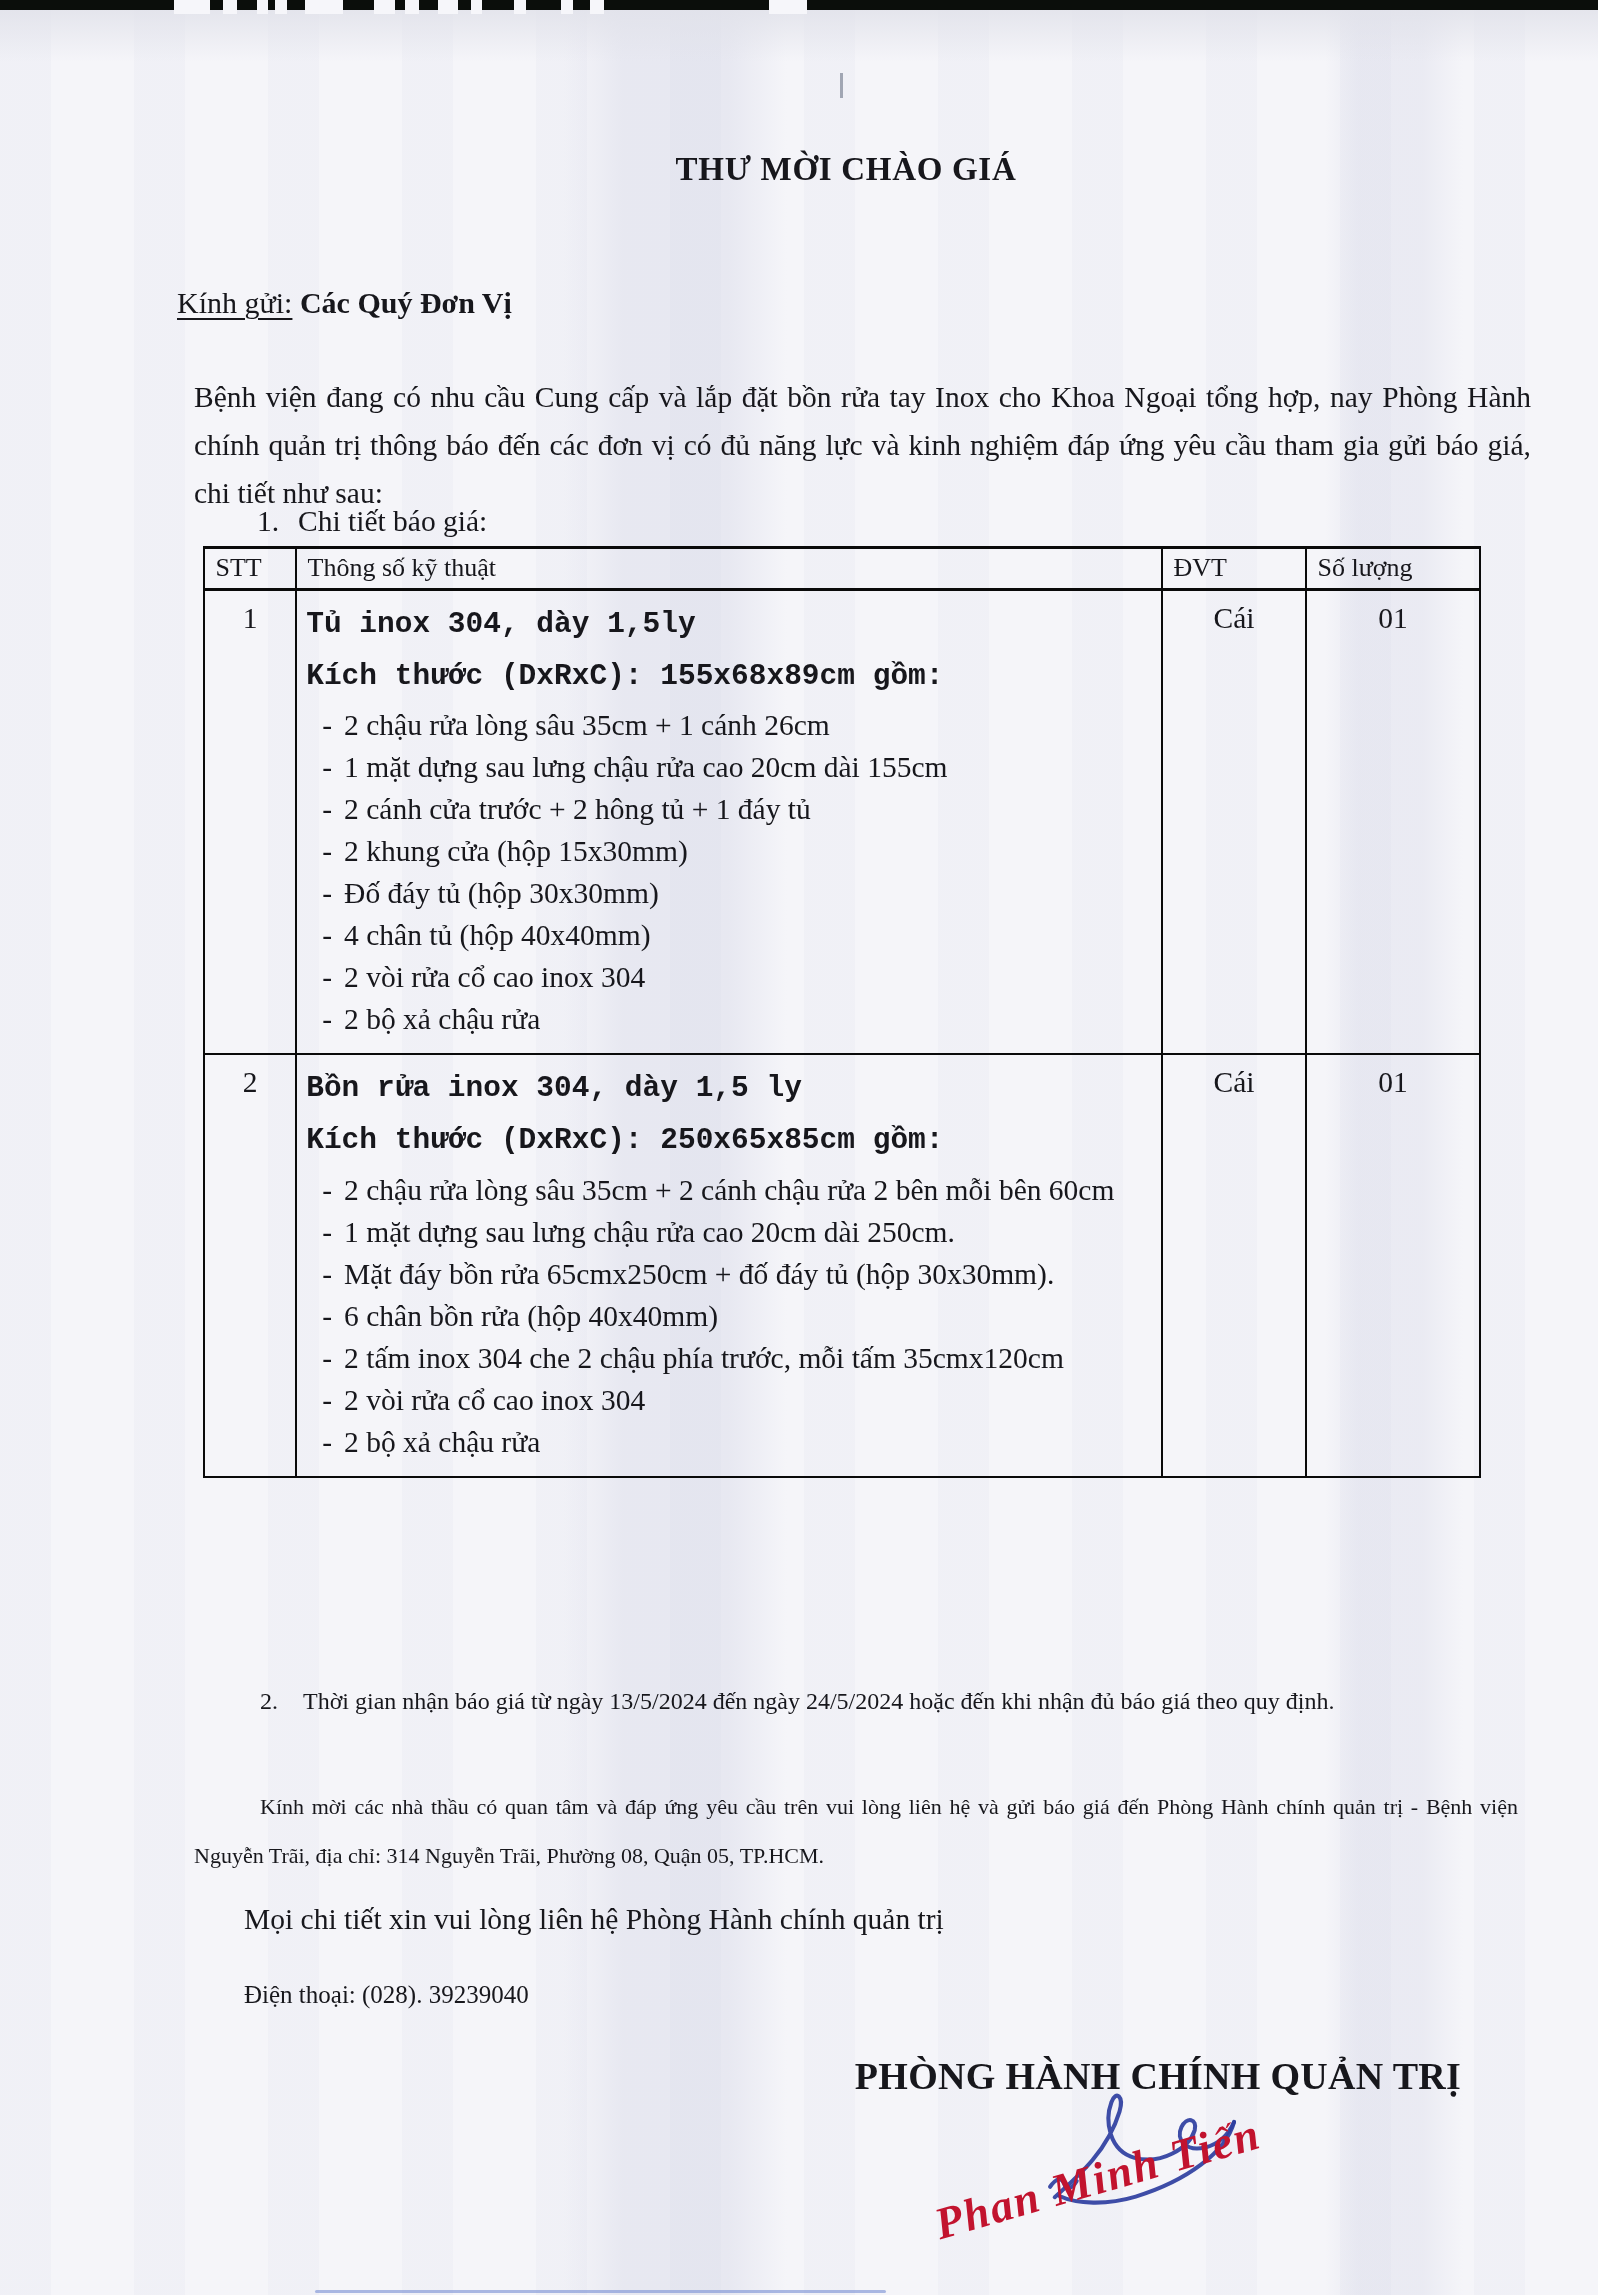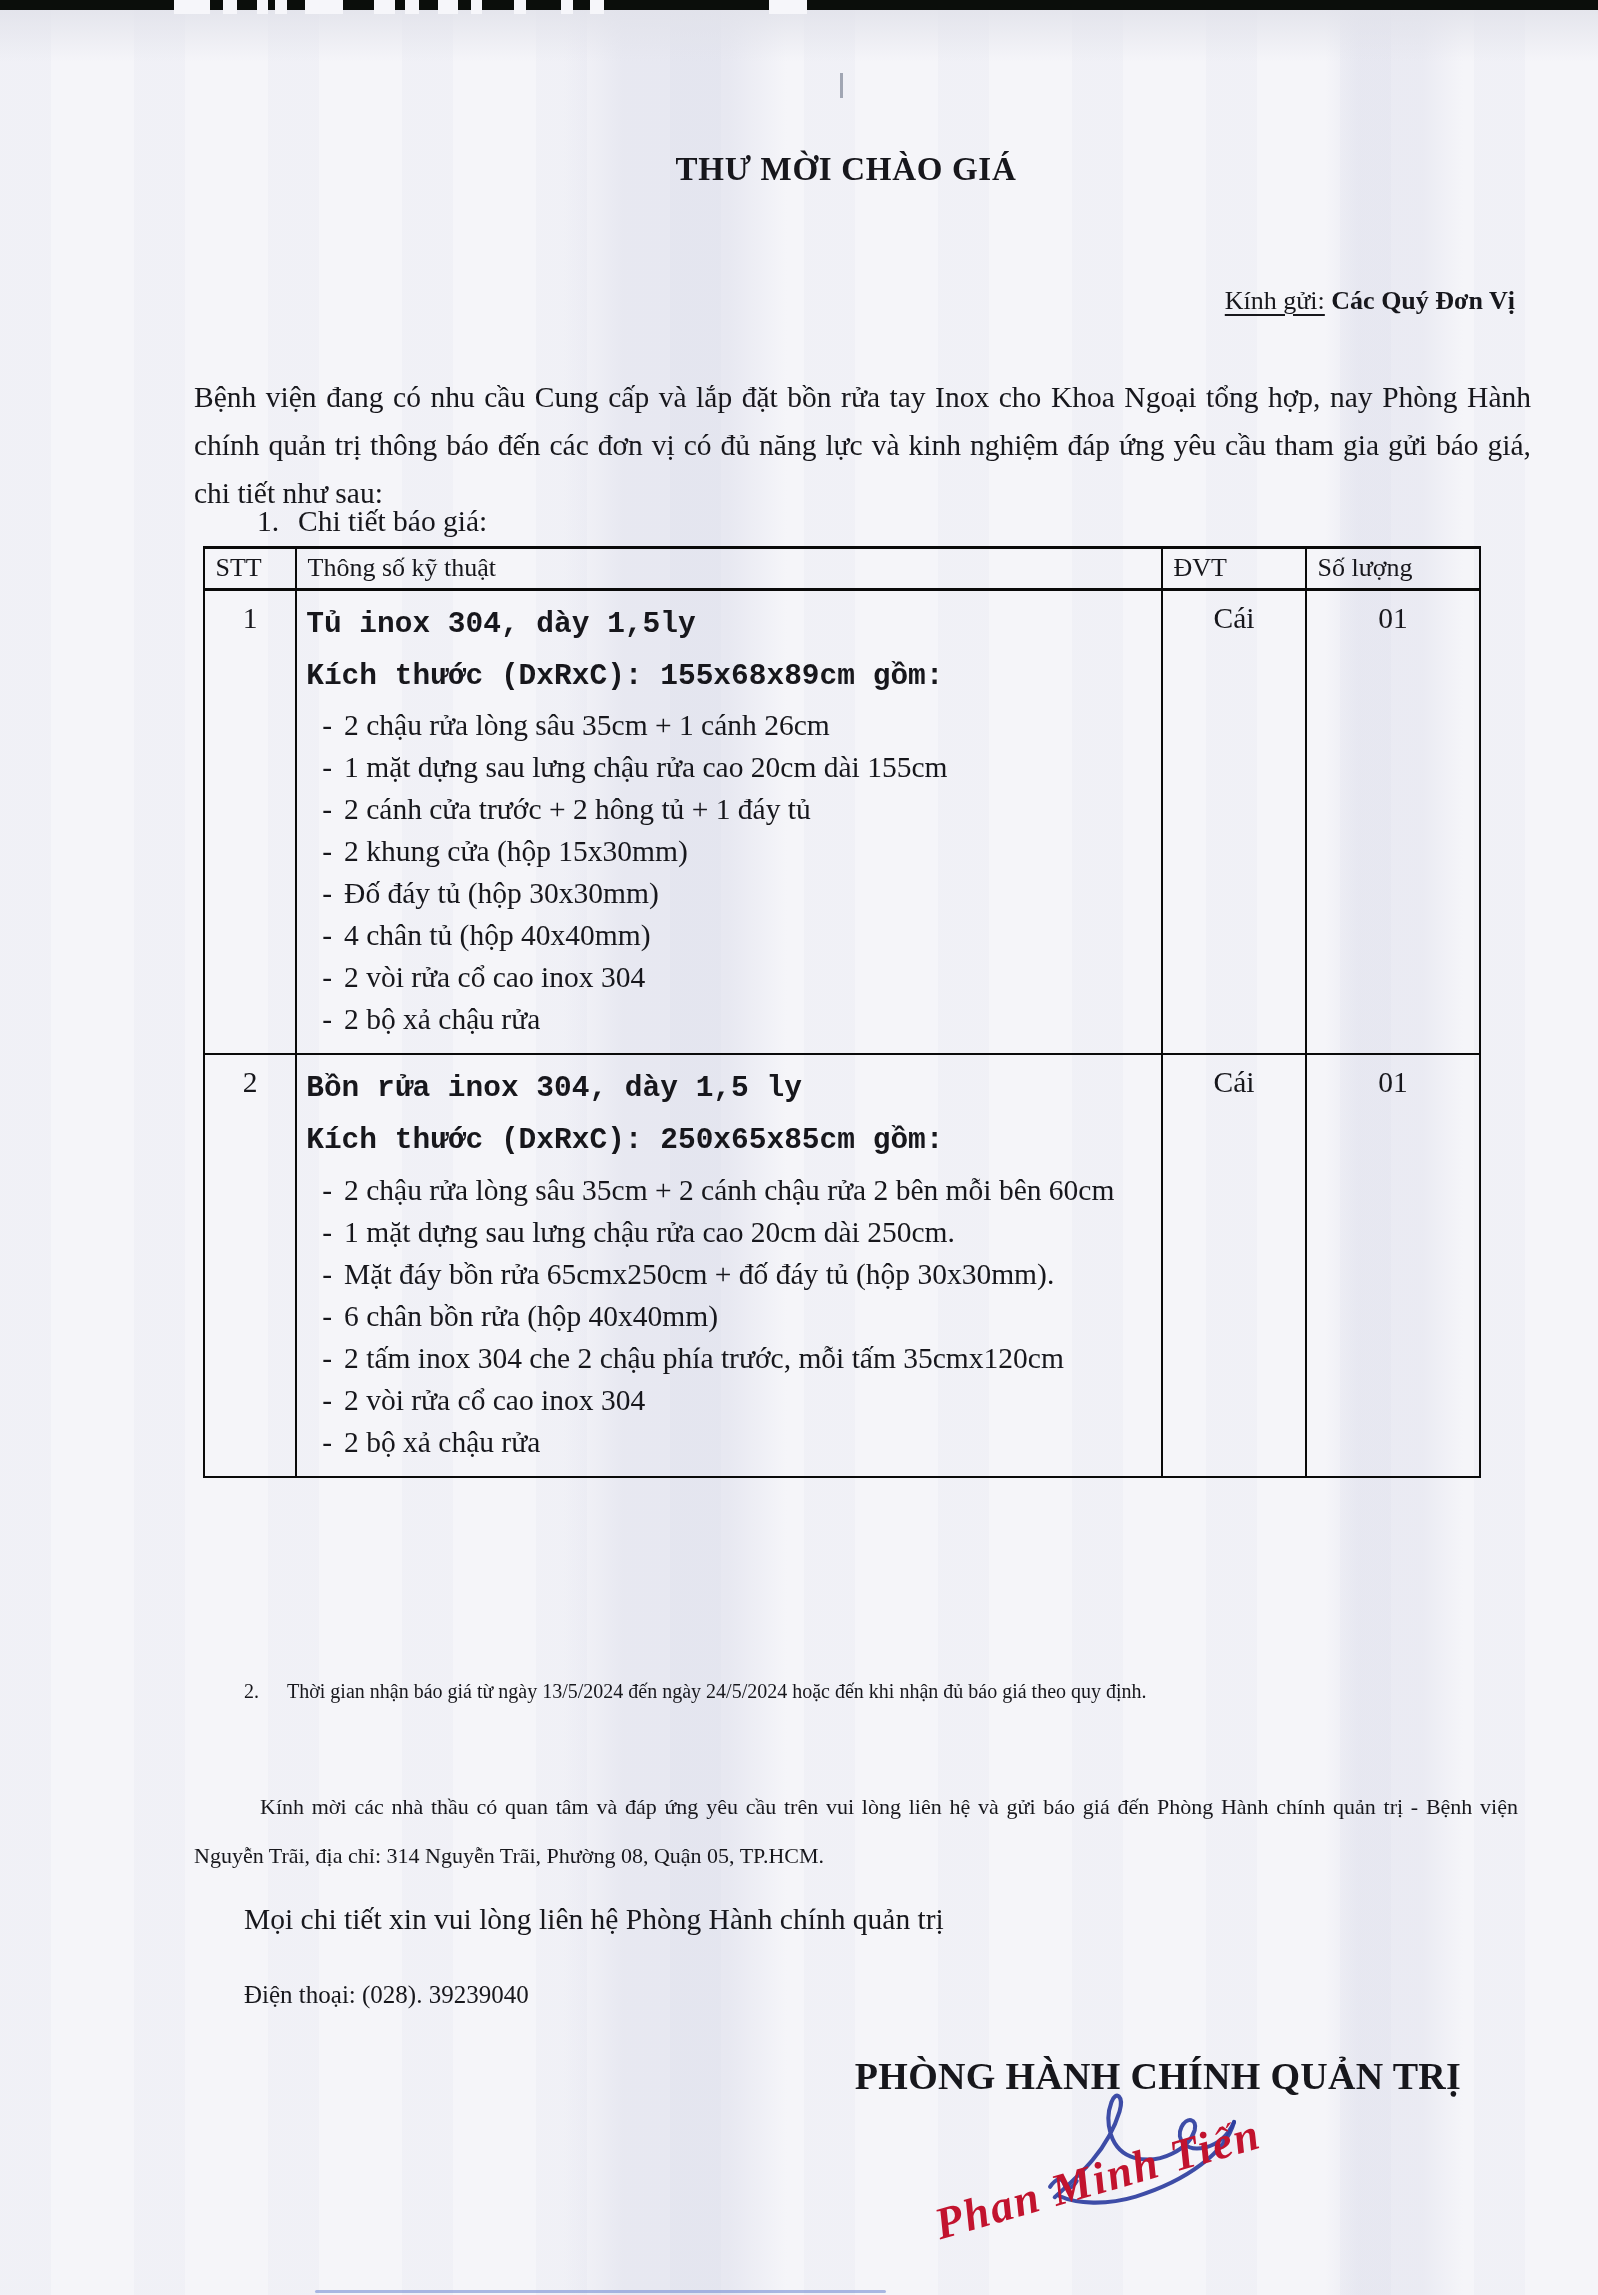--- a/index.html
+++ b/index.html
@@ -18,21 +18,21 @@
       repeating-linear-gradient(90deg,rgba(215,217,232,.16) 0 51px,rgba(248,248,252,0) 51px 134px);
   }
   
   .top-bar{position:absolute;left:0;top:0;width:1599px;height:9.8px;background:#0b0e0b;}
   .notch{position:absolute;top:0;height:14.4px;background:#f6f6fa;display:block;}
   .tick-mark{position:absolute;left:840px;top:73px;width:2.6px;height:25px;background:#8d93a2;opacity:.8;}
   .bottom-blue{position:absolute;left:315px;top:2290px;width:571px;height:3.3px;background:#7f95d6;opacity:.65;border-radius:2px;}
   
   .title{position:absolute;left:177px;top:151px;width:1338px;text-align:center;
     font-size:33px;font-weight:bold;letter-spacing:0.7px;}
-  .salutation{position:absolute;left:177px;top:286px;width:1338px;text-align:right;font-size:26px;font-family:Liberation Serif, serif;}
+  .salutation{position:absolute;left:177px;top:286px;width:1338px;text-align:left;font-size:30px;font-family:Liberation Serif, serif;}
   .salut-label{text-decoration:underline;text-underline-offset:4.6px;text-decoration-thickness:2px;}
   .salut-value{font-weight:bold;}
   .intro{position:absolute;left:178px;top:357px;width:1337px;margin:16px;
     font-size:29.5px;line-height:48px;text-align:justify;}
   .sec1{position:absolute;left:257px;top:505px;font-size:29.5px;}
   .sec1 .num{display:inline-block;width:41px;}
   
   table.quote{position:absolute;left:203px;top:546px;width:1276px;border-collapse:collapse;
     table-layout:fixed;border:2.6px solid #050505;font-size:29.5px;}
   table.quote th,table.quote td{border:2px solid #0a0a0a;}
@@ -42,21 +42,21 @@
   }
   th.c,td.c{text-align:center;}
   td.stt-cell,td.dvt-cell,td.qty-cell{vertical-align:top;padding-top:10.5px;text-align:center;}
   td.spec-cell{vertical-align:top;padding:6.6px 9.2px 13px 9.2px;}
   .row-name,.row-size{font-weight:bold;line-height:52px;font-family:Liberation Mono, monospace;}
   .row-size{margin-bottom:2.6px;}
   .item{display:flex;line-height:42px;padding-left:3.9px;}
   .item::before{content:"-";flex:0 0 34px;text-align:center;}
   .item-text{max-width:774px;}
   
-  .sec2{position:absolute;left:244px;top:1667px;width:1200px;font-size:20px;line-height:48px;
+  .sec2{position:absolute;left:260px;top:1667px;width:1200px;font-size:24px;line-height:68px;
     padding-left:43px;text-indent:-43px;}
   .sec2 .num{display:inline-block;width:43px;text-indent:0;}
   .invite{position:absolute;left:178px;top:1766px;width:1324px;margin:16px;
     font-size:22px;line-height:49px;text-align:justify;text-indent:66px;}
   .contact{position:absolute;left:244px;top:1903px;font-size:29.5px;}
   .phone{position:absolute;left:244px;top:1981px;font-size:25px;}
   .date-line{position:absolute;left:794px;top:2008px;width:728px;text-align:center;font-size:29px;}
   .dept{position:absolute;left:794px;top:2054px;width:728px;text-align:center;
     font-size:38px;font-weight:bold;letter-spacing:0.3px;}
   

